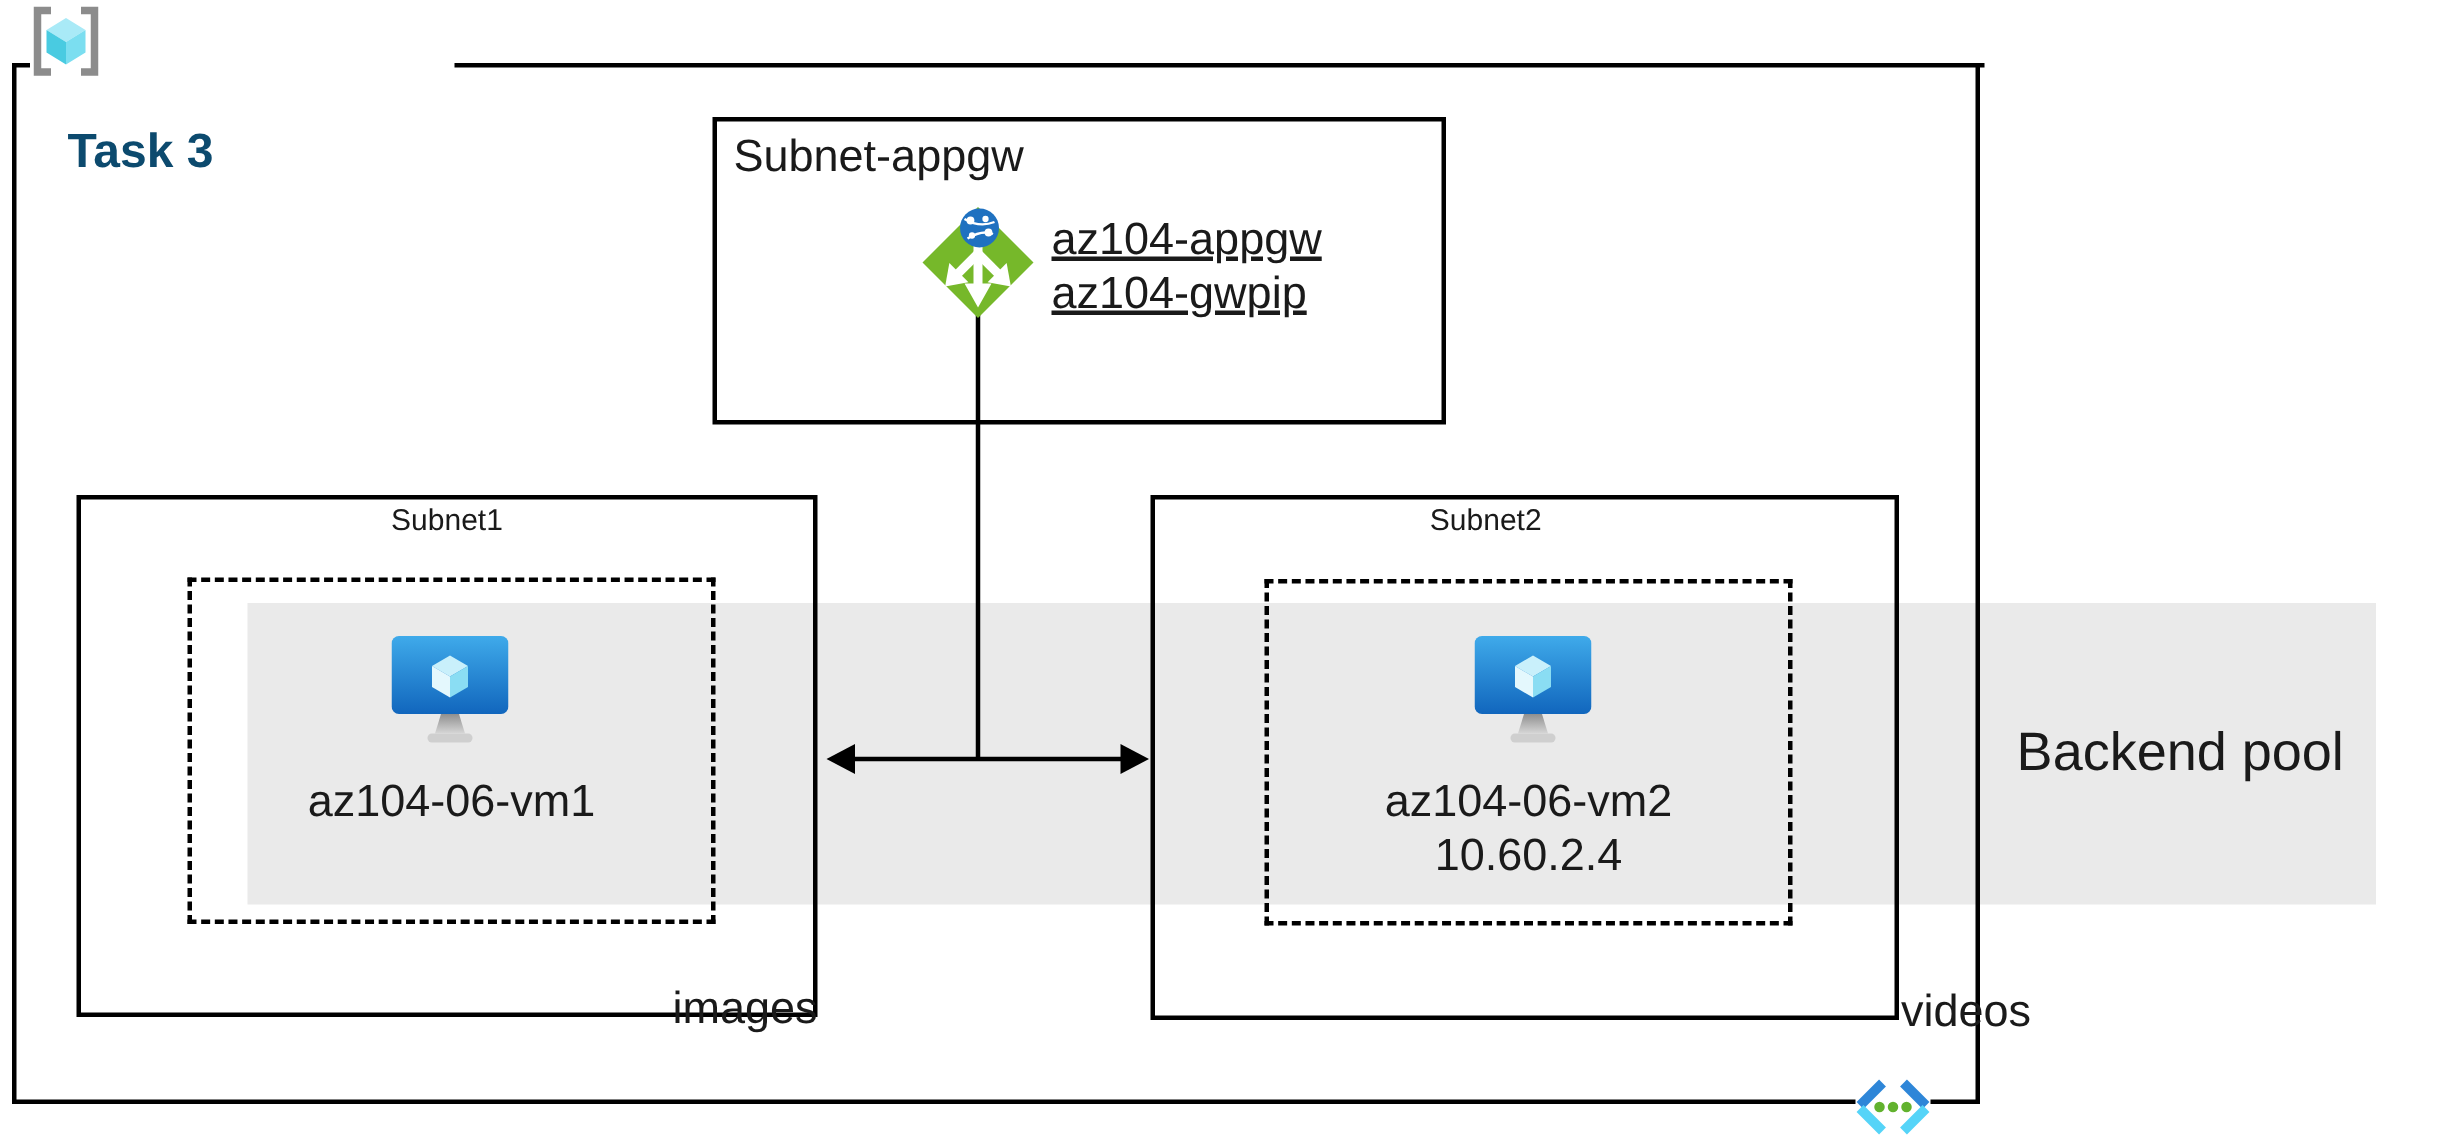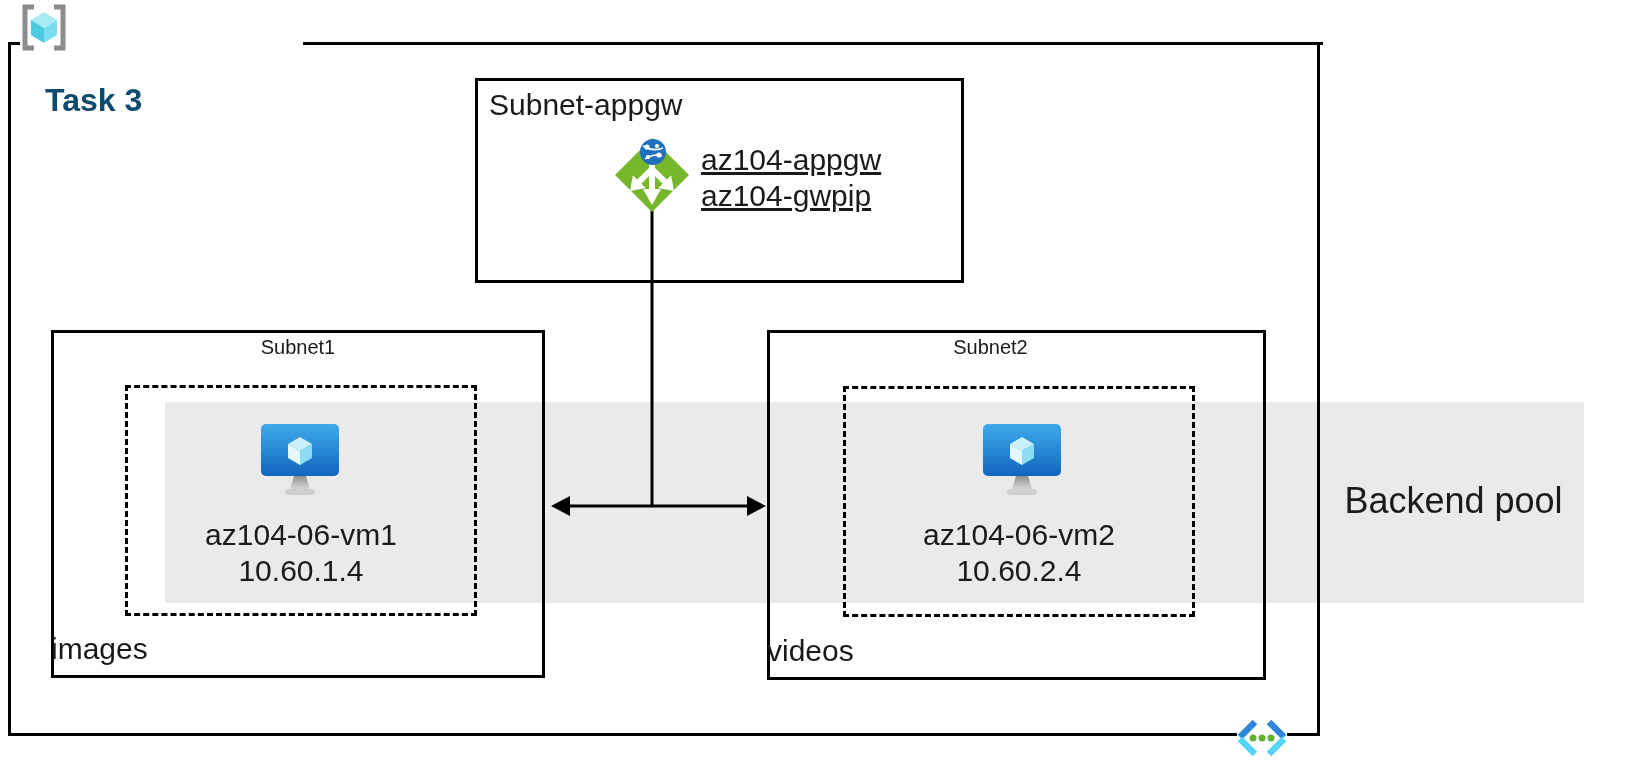--- a/index.html
+++ b/index.html
@@ -20,21 +20,21 @@
   .appgw-box{left:475px;top:78px;width:489px;height:205px;}
   .appgw-title{left:489px;top:88px;font-size:30px;z-index:5;}
   .appgw-labels{left:701px;top:142px;font-size:30px;line-height:36px;z-index:5;text-decoration:underline;}
   .subnet1-box{left:51px;top:330px;width:494px;height:348px;}
   .subnet2-box{left:767px;top:330px;width:499px;height:350px;}
   .subnet-title{top:336px;font-size:20px;text-align:center;z-index:5;}
   .dashed-box{border:3px dashed #000;box-sizing:border-box;z-index:4;background:transparent;}
   .dash1{left:125px;top:385px;width:352px;height:231px;}
   .dash2{left:843px;top:386px;width:352px;height:231px;}
   .vm-text{width:352px;text-align:center;font-size:30px;line-height:36px;top:517px;z-index:5;}
-  .caption{font-size:30px;text-align:left;z-index:5;}
+  .caption{font-size:30px;text-align:right;z-index:5;margin-top:24px;}
   .backend-label{left:1323px;top:468px;width:261px;text-align:center;font-size:36px;z-index:2;margin-top:12px;}
   .conn{left:0;top:0;width:1625px;height:761px;z-index:2;pointer-events:none;}
   .icon{z-index:6;}
 </style>
 </head>
 <body>
 
 <div class="canvas">
 
   <div class="abs band"></div>
@@ -107,21 +107,20 @@
     </defs>
     <rect x="0" y="0" width="78" height="52" rx="5" fill="url(#scr1)"></rect>
     <polygon points="39,13 51,20 39,27 27,20" fill="#C9F0FB"></polygon>
     <polygon points="27,20 39,27 39,41 27,34" fill="#E4F8FD"></polygon>
     <polygon points="39,27 51,20 51,34 39,41" fill="#8ADDF3"></polygon>
     <polygon points="33,52 45,52 49,65 29,65" fill="url(#stand1)"></polygon>
     <rect x="24" y="65" width="30" height="6" rx="3" fill="#CFCFCF"></rect>
   </svg>
   <div class="abs vm-text" style="left:125px;">
     <div>az104-06-vm1</div>
-    <div>10.60.1.4</div>
   </div>
   <div class="abs caption" style="left:51px;top:632px;width:494px;">images</div>
 
   <div class="abs solid-box subnet2-box"></div>
   <div class="abs subnet-title" style="left:767px;width:447px;">Subnet2</div>
   <div class="abs dashed-box dash2"></div>
   <svg class="abs icon" style="left:983px;top:424px;" width="78" height="73" viewBox="0 0 78 73">
     <defs>
       <linearGradient id="scr2" x1="0" y1="0" x2="0" y2="1">
         <stop offset="0" stop-color="#3FAAEA"></stop>

